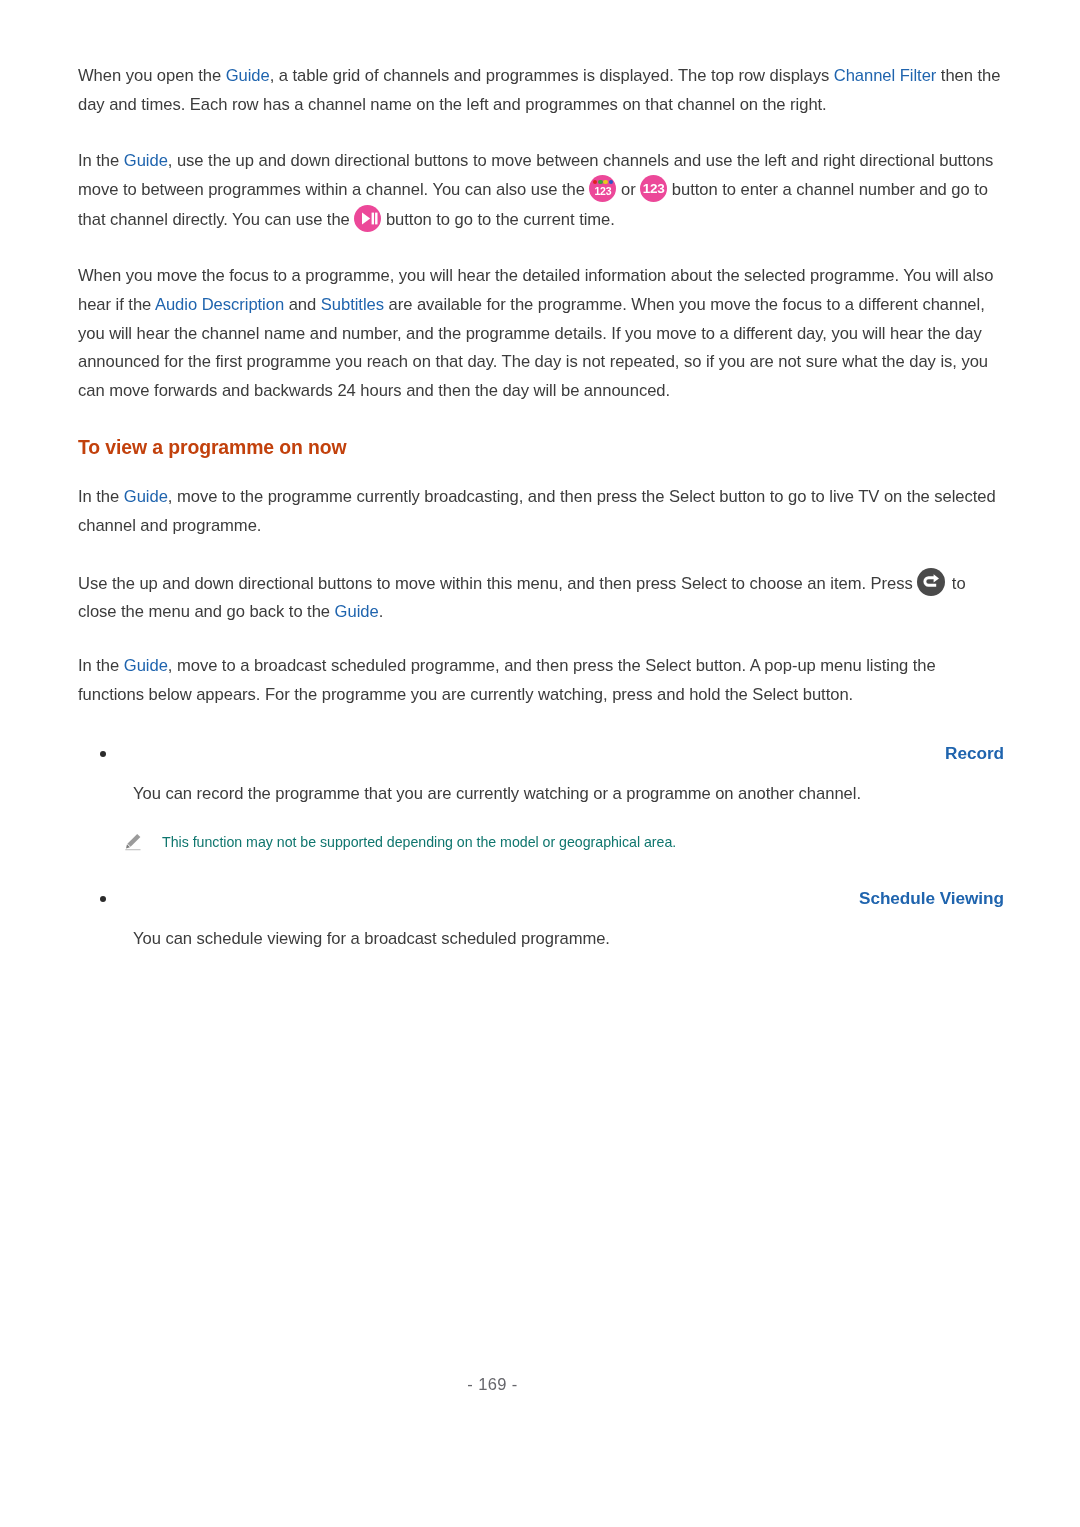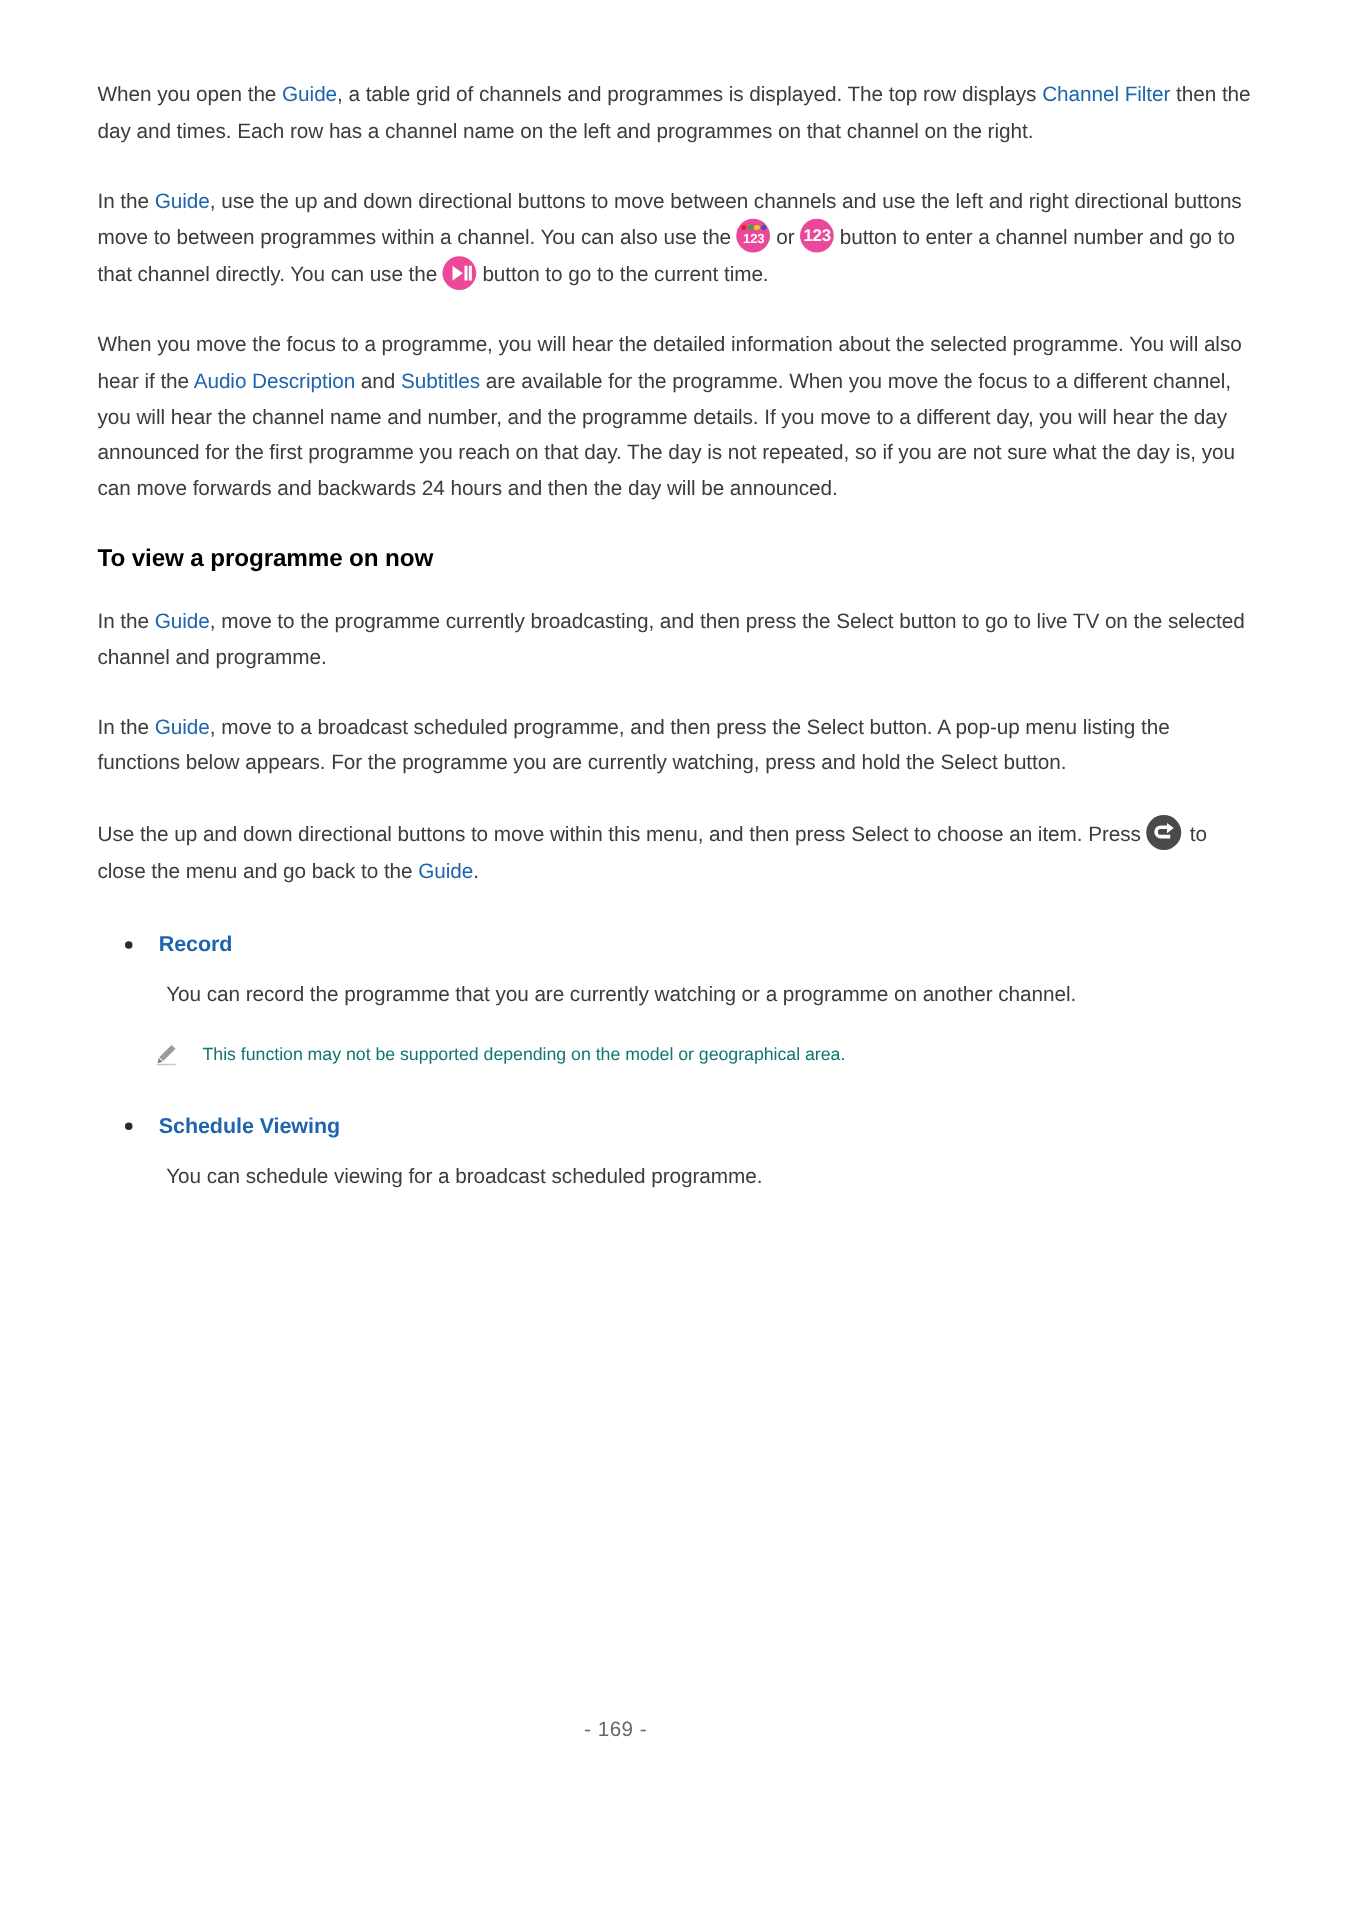--- a/index.html
+++ b/index.html
@@ -43,21 +43,21 @@
     color: #1f64ae;
     white-space: nowrap;
   }
 
   
   h2.heading {
     margin: 20px 0 0 0;
     font-size: 19.4px;
     line-height: 28px;
     font-weight: bold;
-    color: #000000;
+    color: #c2410c;
     letter-spacing: -0.1px;
   }
   h2.heading.h-first { margin-top: 22px; margin-bottom: 22px; }
   h2.heading.h-second {
     font-size: 21.5px;
     margin-top: 44px;
     margin-bottom: 23px;
   }
 
   .icon-circle {
@@ -131,20 +131,21 @@
     margin: 0;
     padding: 0;
   }
   li.bullet-item { margin: 0; padding: 0; }
 
   .bullet-row {
     position: relative;
     padding-left: 49px;
     margin-top: 30px;
     margin-bottom: 14px;
+    text-align: right;
   }
   .bullet-dot {
     position: absolute;
     left: 22px;
     top: 11px;
     width: 6px;
     height: 6px;
     border-radius: 50%;
     background: #2b2b2b;
   }
@@ -213,25 +214,25 @@
             <rect x="21.1" y="7.6" width="2.4" height="11.8" fill="#ffffff"></rect>
           </svg></span><span> button to go to the current time.</span></p>
 
     <p class="para"><span>When you move the focus to a programme, you will hear the detailed information about the selected programme. You will also hear if the </span><span class="link">Audio Description</span><span> and </span><span class="link">Subtitles</span><span> are available for the programme. When you move the focus to a different channel, you will hear the channel name and number, and the programme details. If you move to a different day, you will hear the day announced for the first programme you reach on that day. The day is not repeated, so if you are not sure what the day is, you can move forwards and backwards 24 hours and then the day will be announced.</span></p>
 
     <h2 class="heading h-first">To view a programme on now</h2>
 
     <p class="para"><span>In the </span><span class="link">Guide</span><span>, move to the programme currently broadcasting, and then press the Select button to go to live TV on the selected channel and programme.</span></p>
 
 
-    <p class="para"><span>In the </span><span class="link">Guide</span><span>, move to a broadcast scheduled programme, and then press the Select button. A pop-up menu listing the functions below appears. For the programme you are currently watching, press and hold the Select button.</span></p>
-
     <p class="para tight"><span>Use the up and down directional buttons to move within this menu, and then press Select to choose an item. Press </span><span class="icon-return"><svg width="28" height="28" viewBox="0 0 28 28" aria-hidden="true">
             <path d="M16.6 8.3 H11.6 a5.2 5.2 0 0 0 0 10.4 h7.6 v-2.9 h-7.6 a2.3 2.3 0 0 1 0-4.6 h5.0 v3.3 l5.4-4.1 -5.4-4.1 z" fill="#ffffff"></path>
           </svg></span><span> to close the menu and go back to the </span><span class="link">Guide</span><span>.</span></p>
+
+    <p class="para"><span>In the </span><span class="link">Guide</span><span>, move to a broadcast scheduled programme, and then press the Select button. A pop-up menu listing the functions below appears. For the programme you are currently watching, press and hold the Select button.</span></p>
 
     <ul class="bullets">
 
       <li class="bullet-item">
         <div class="bullet-row">
           <span class="bullet-dot"></span>
           <span class="bullet-label">Record</span>
         </div>
         <p class="sub-para">You can record the programme that you are currently watching or a programme on another channel.</p>
         <div class="note">

